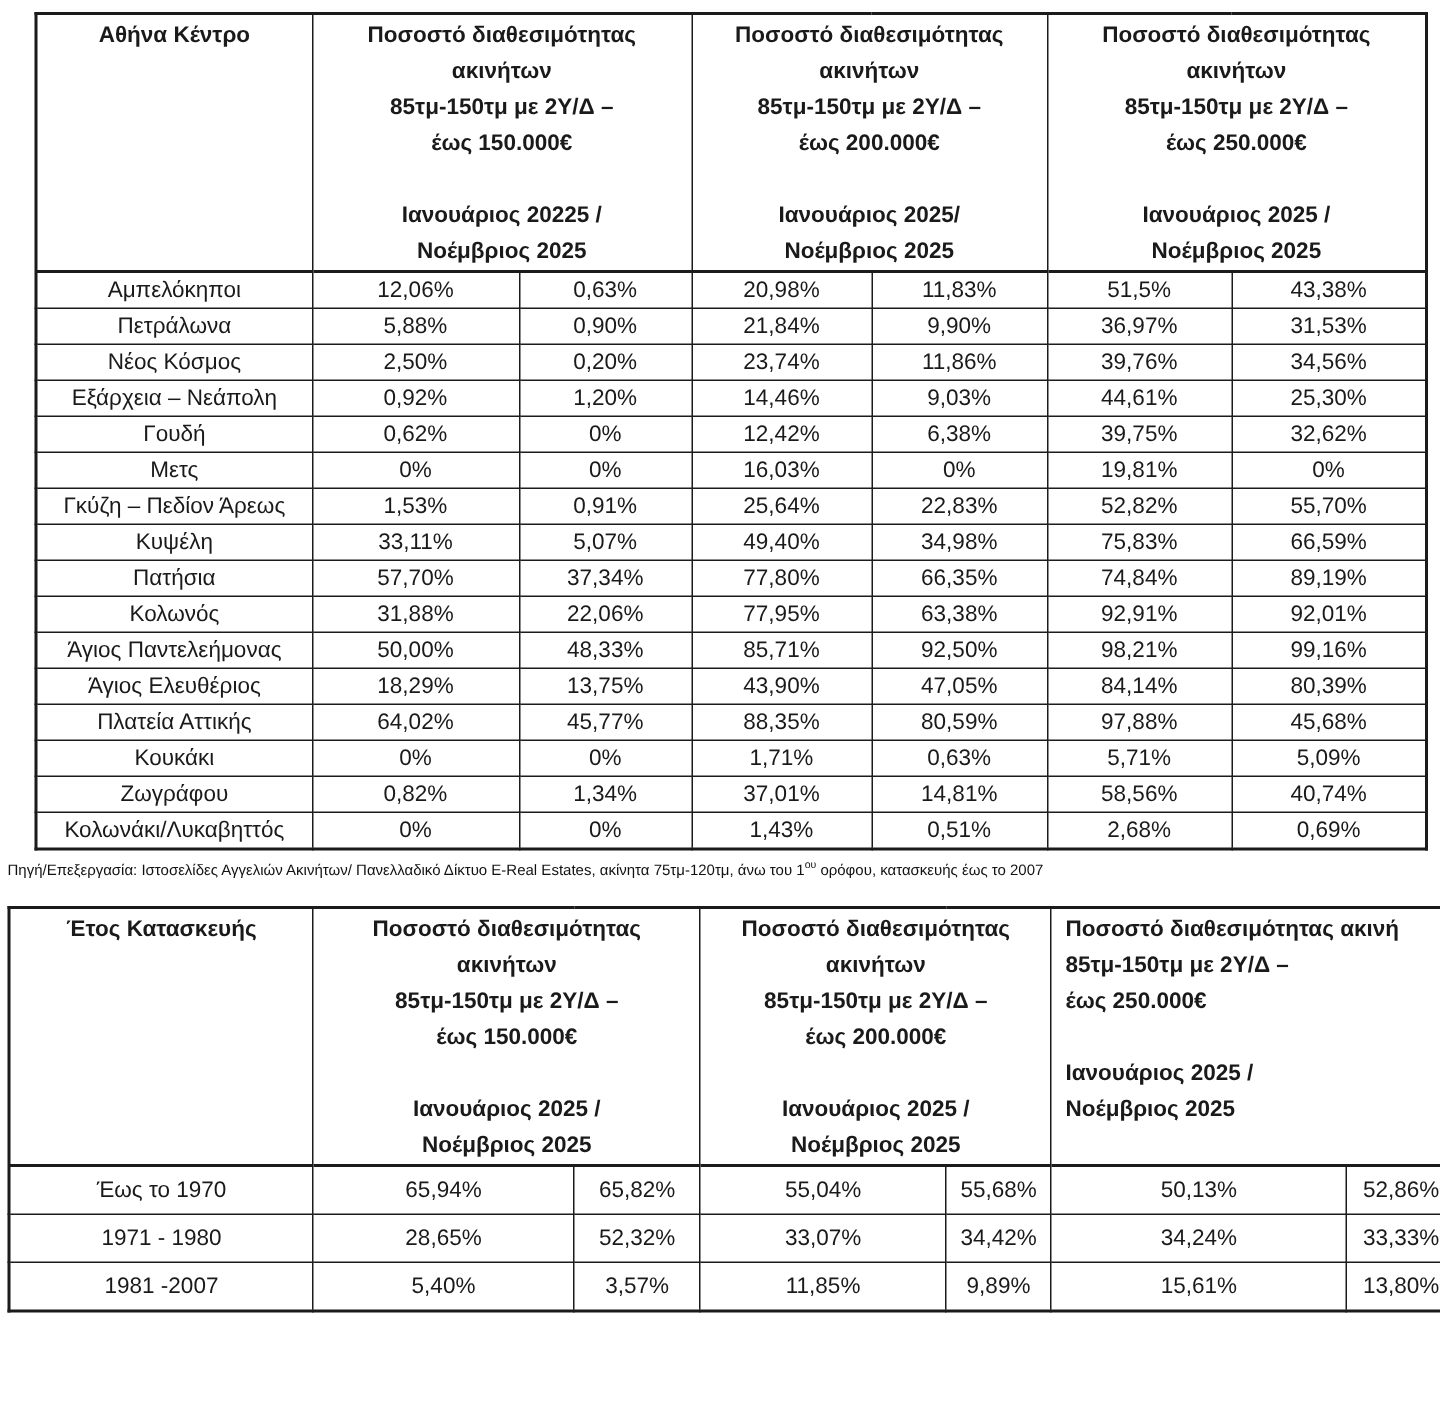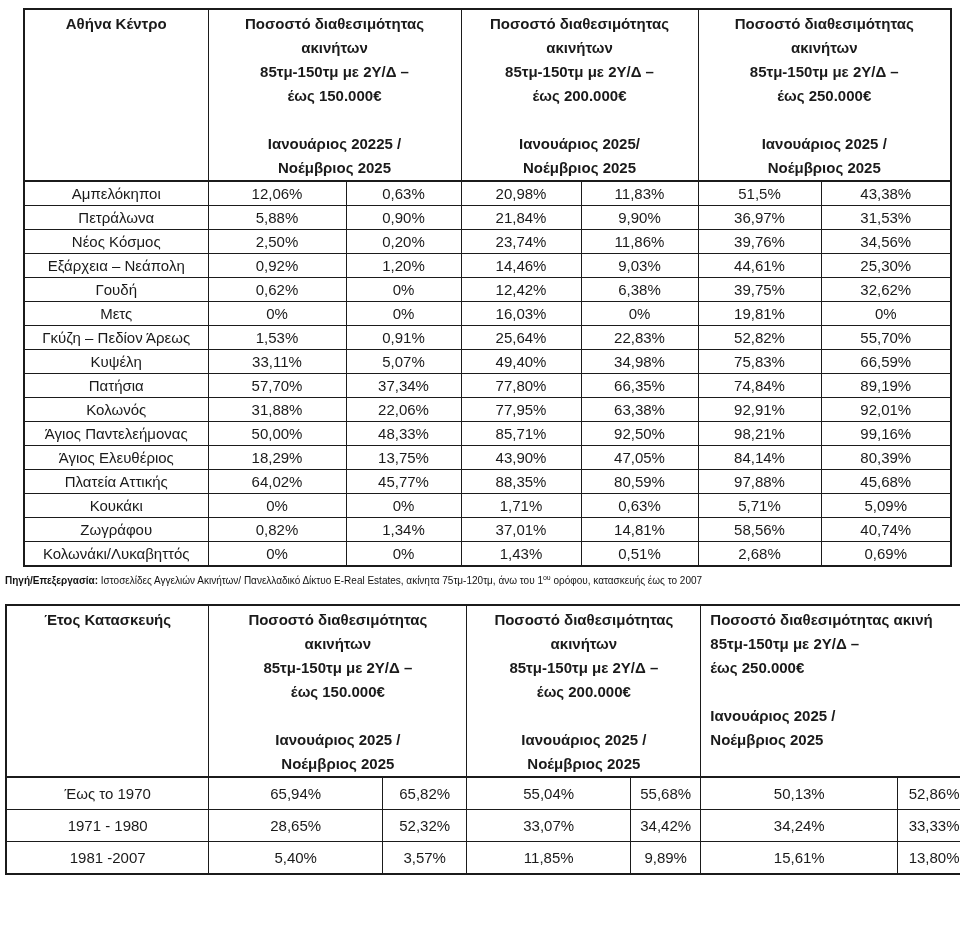--- a/index.html
+++ b/index.html
@@ -14,21 +14,21 @@
   th,td{border:1px solid #1b1b1b;padding:0;}
   thead th{border-bottom:2px solid #1b1b1b;}
   th{font-weight:bold;font-size:15px;vertical-align:top;padding-top:2px;}
   .hline{height:24px;line-height:24px;white-space:nowrap;overflow:hidden;text-align:center;}
   .left .hline{text-align:left;padding-left:9px;}
   td{font-size:15px;text-align:center;height:23px;line-height:23px;white-space:nowrap;overflow:hidden;}
   #t2 td{height:31px;text-align:center;}
   .noRight{border-right:none !important;}
   .footnote{font-size:10px;line-height:13px;color:#111;white-space:nowrap;overflow:hidden;}
   #fn1{margin:7px 0 17px 5px;}
-  .footnote b{font-weight:bold;}
+  .footnote b{font-weight:normal;}
   .footnote sup{font-size:7px;line-height:0;}
 </style>
 </head>
 <body>
 
 <div class="page">
 
   <table id="t1">
       <colgroup>
         <col style="width: 184px;">

